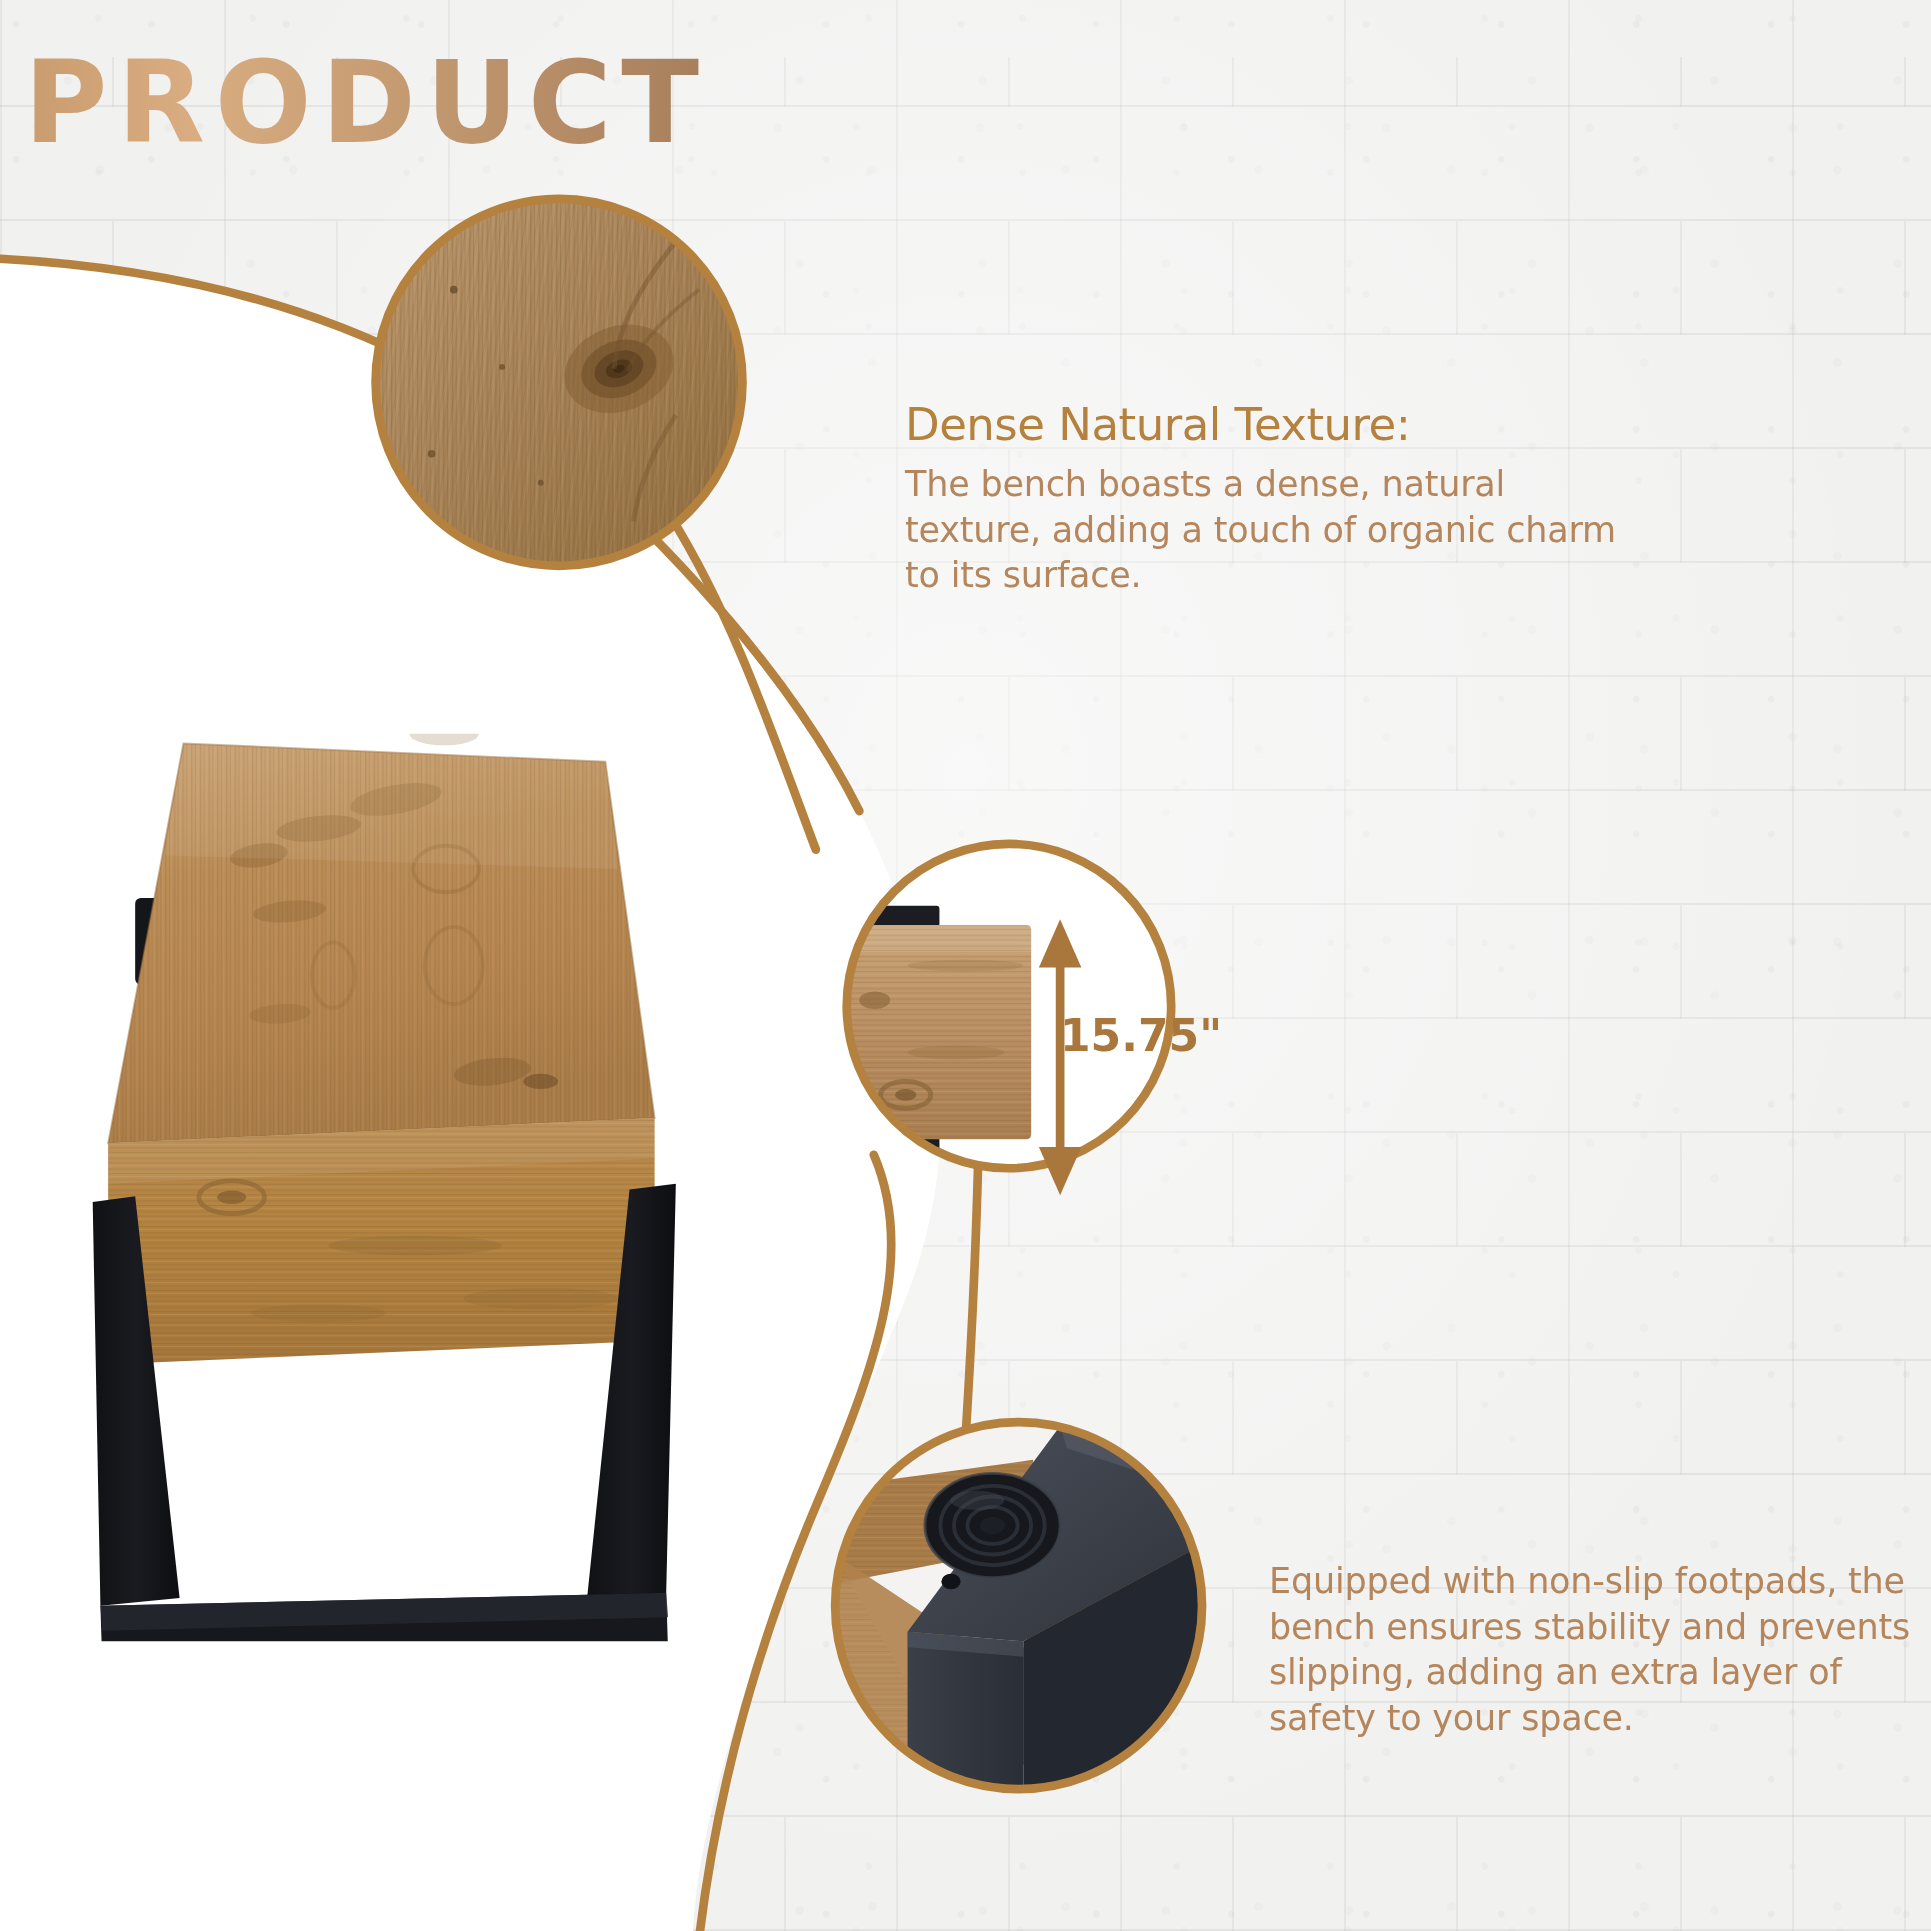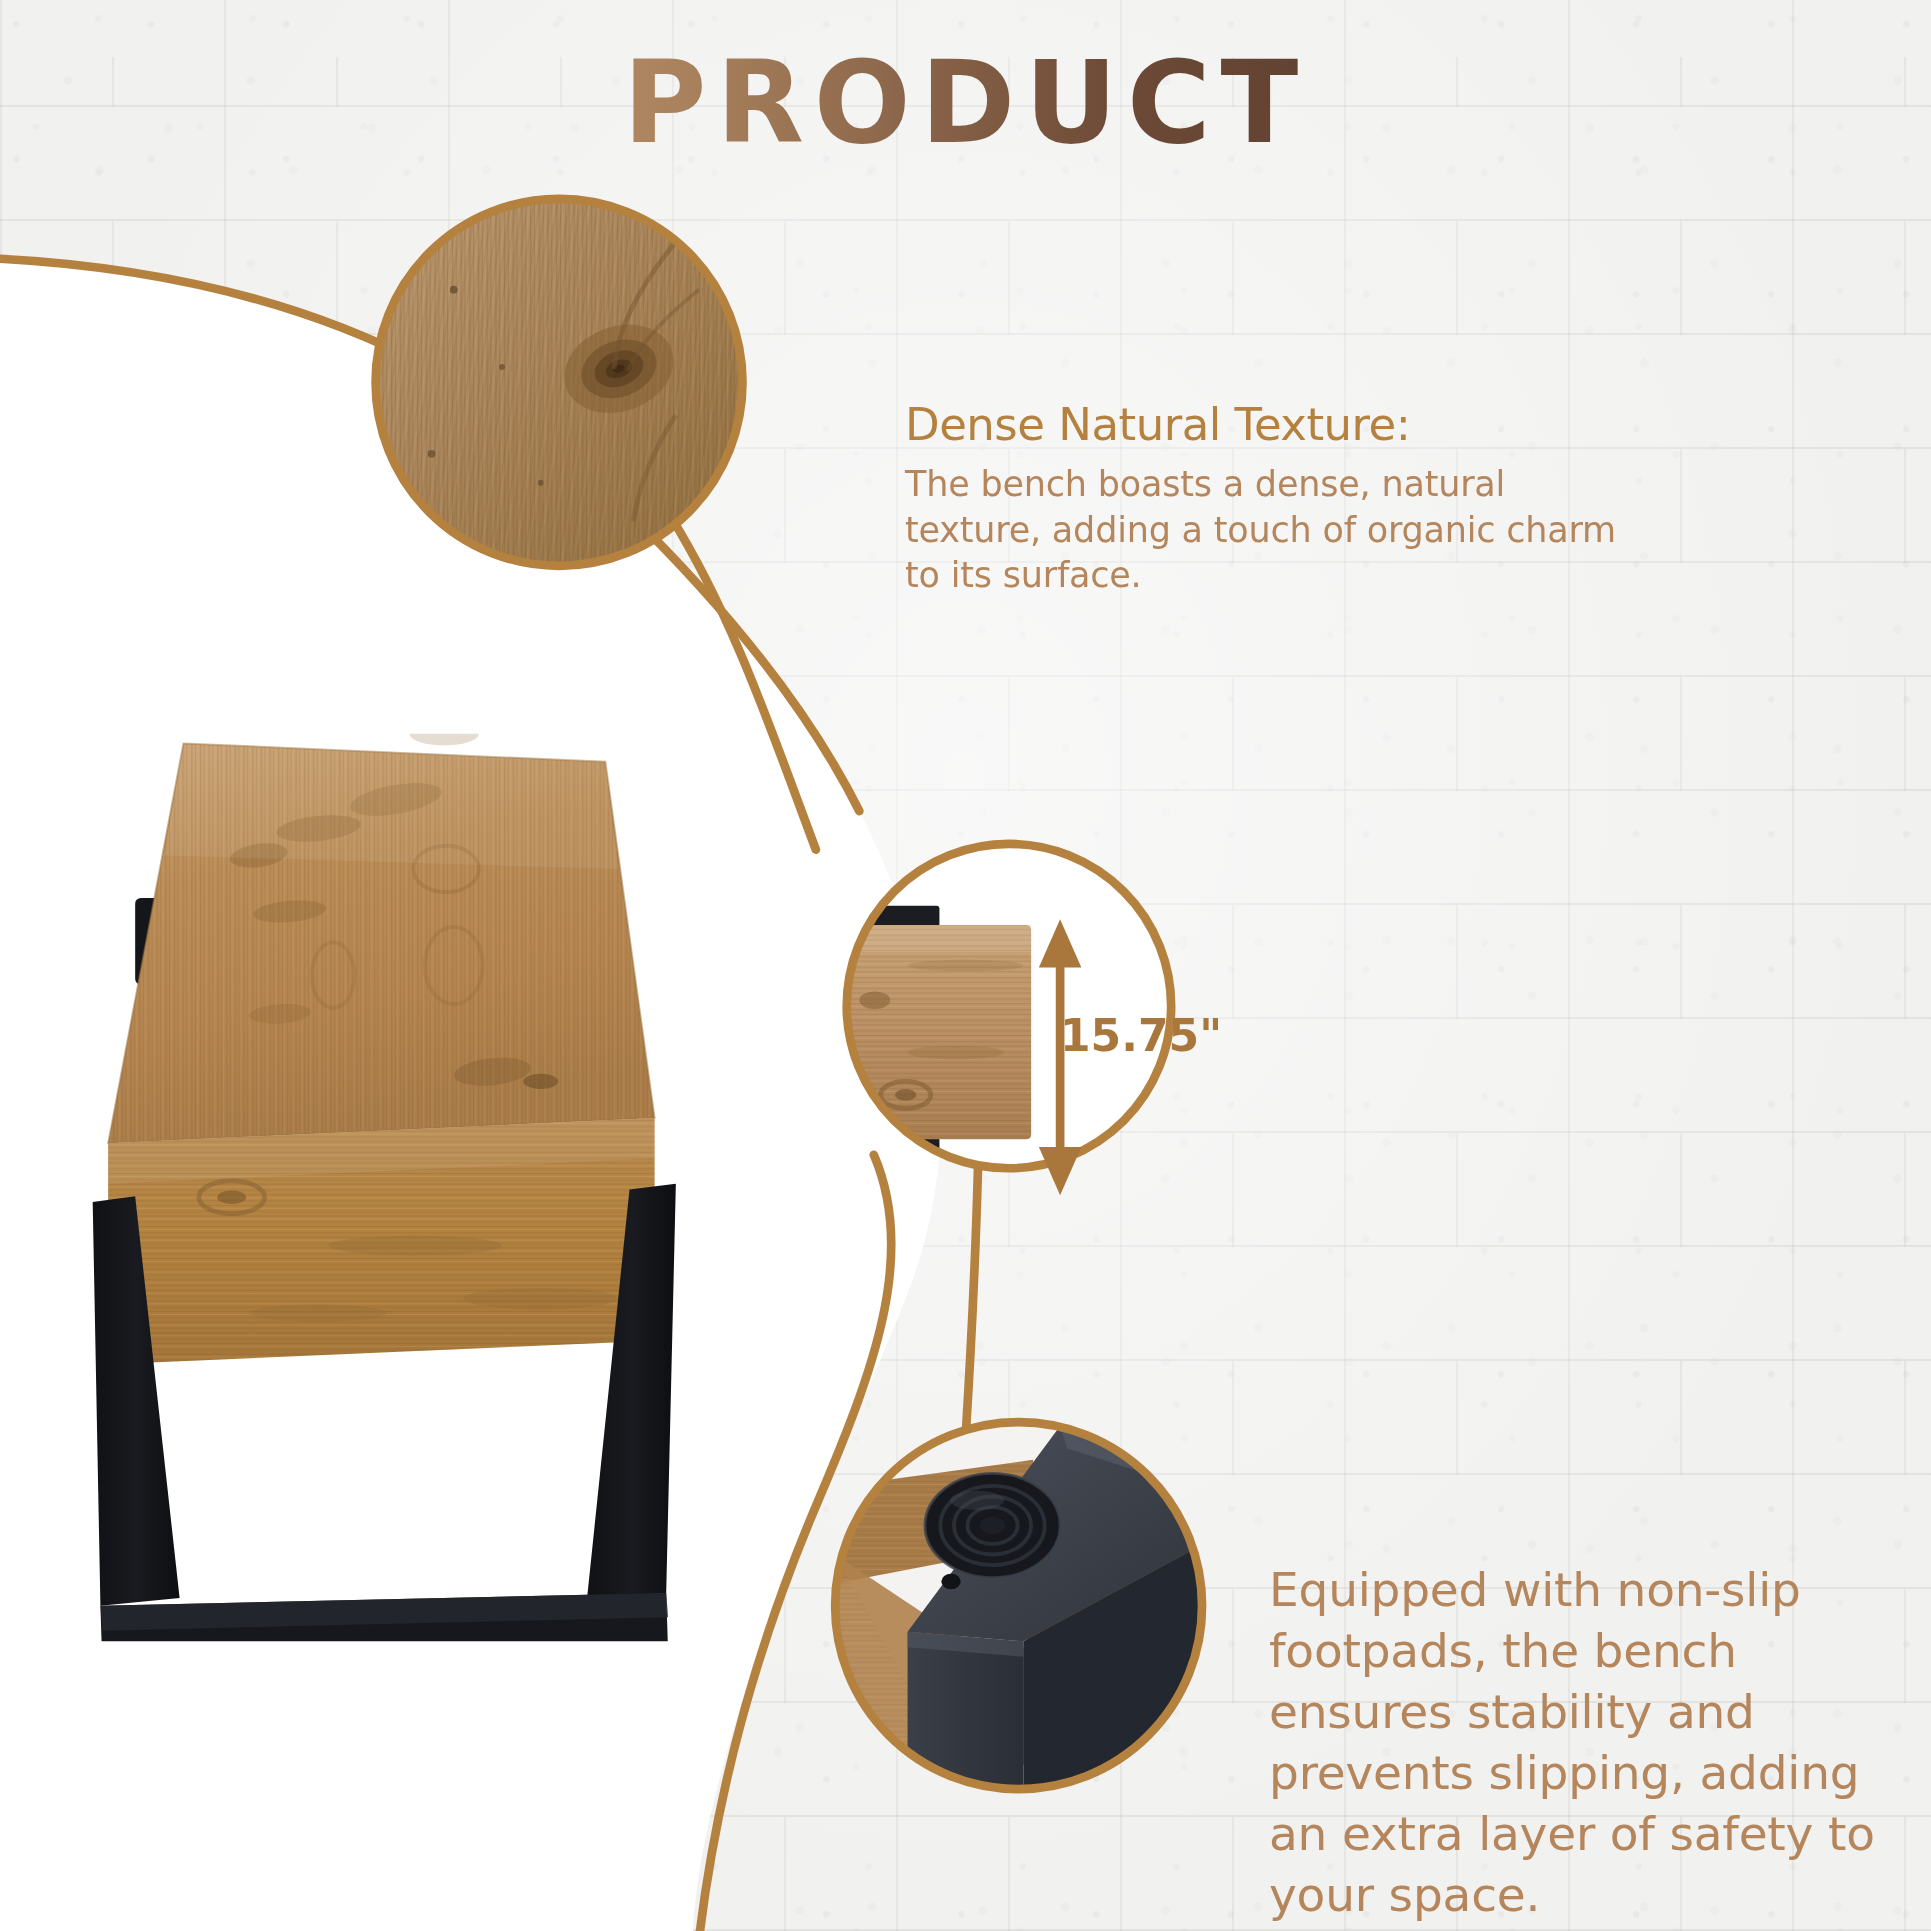--- a/index.html
+++ b/index.html
@@ -34,26 +34,27 @@
       radial-gradient(circle at 64% 12%, rgba(200,200,200,.3) 0 2.9px, transparent 3.9px),
       radial-gradient(circle at 83% 63%, rgba(205,205,205,.3) 0 3.9px, transparent 4.8px),
       radial-gradient(circle at 22% 77%, rgba(200,200,200,.28) 0 2.9px, transparent 3.9px),
       radial-gradient(circle at 52% 88%, rgba(205,205,205,.28) 0 3.9px, transparent 4.8px);
     background-size:135px 135px,183px 183px,154px 154px,203px 203px,164px 164px,193px 193px;
   }
   .bg-vignette{position:absolute;inset:0;background:radial-gradient(ellipse at 50% 40%, rgba(255,255,255,.55), rgba(255,255,255,0) 70%);}
 
   
   .title{
-    position:absolute;left:0;right:0;top:46px;text-align:center;
+    position:absolute;left:0;right:0;top:46px;
     font-family:"DejaVu Sans", sans-serif;
     font-size:114px;font-weight:bold;letter-spacing:9.7px;
     background:linear-gradient(90deg,#c79a6d 0%,#d9ad81 10%,#a8805c 36%,#6d4a37 58%,#55392c 78%,#4e342a 100%);
     -webkit-background-clip:text;background-clip:text;color:transparent;
     line-height:1;
+    padding-left:24px;
   }
 
   
   svg.overlay{position:absolute;left:0;top:0;width:1931px;height:1931px;}
 
   
   .feature{position:absolute;}
   .f-head{
     font-family:"DejaVu Sans", sans-serif;
     font-weight:normal;color:#b5813f;line-height:1.05;
@@ -65,21 +66,21 @@
     margin-top:14px;
   }
   #f1{left:905px;top:401px;width:714px;}
   #f1 .f-head{font-size:45px;}
   #f1 .f-body{font-size:35px;}
   #f2{left:1249px;top:877px;width:618px;}
   #f2 .f-head{font-size:45px;}
   #f2 .f-body{font-size:35px;}
   #f3{left:1269px;top:1545px;width:657px;}
   #f3 .f-head{font-size:45px;}
-  #f3 .f-body{font-size:47px;}
+  #f3 .f-body{font-size:35px;}
 
   .dim-label{
     position:absolute;left:1060px;top:1010px;
     font-family:"DejaVu Sans", sans-serif;
     font-size:44px;font-weight:bold;color:#a9763c;letter-spacing:0px;
   }
 </style>
 </head>
 <body>
 

